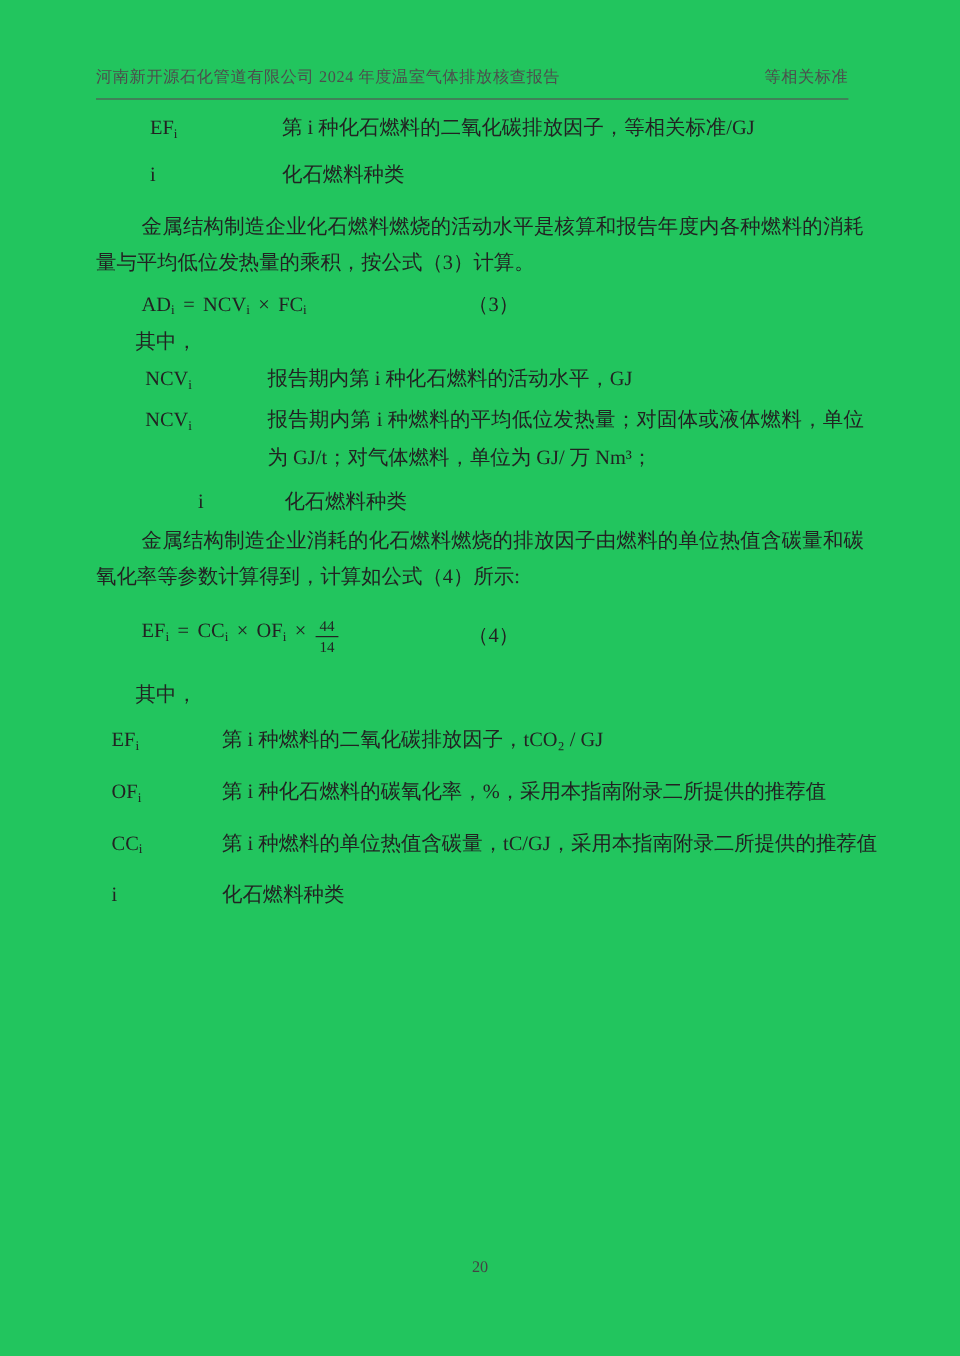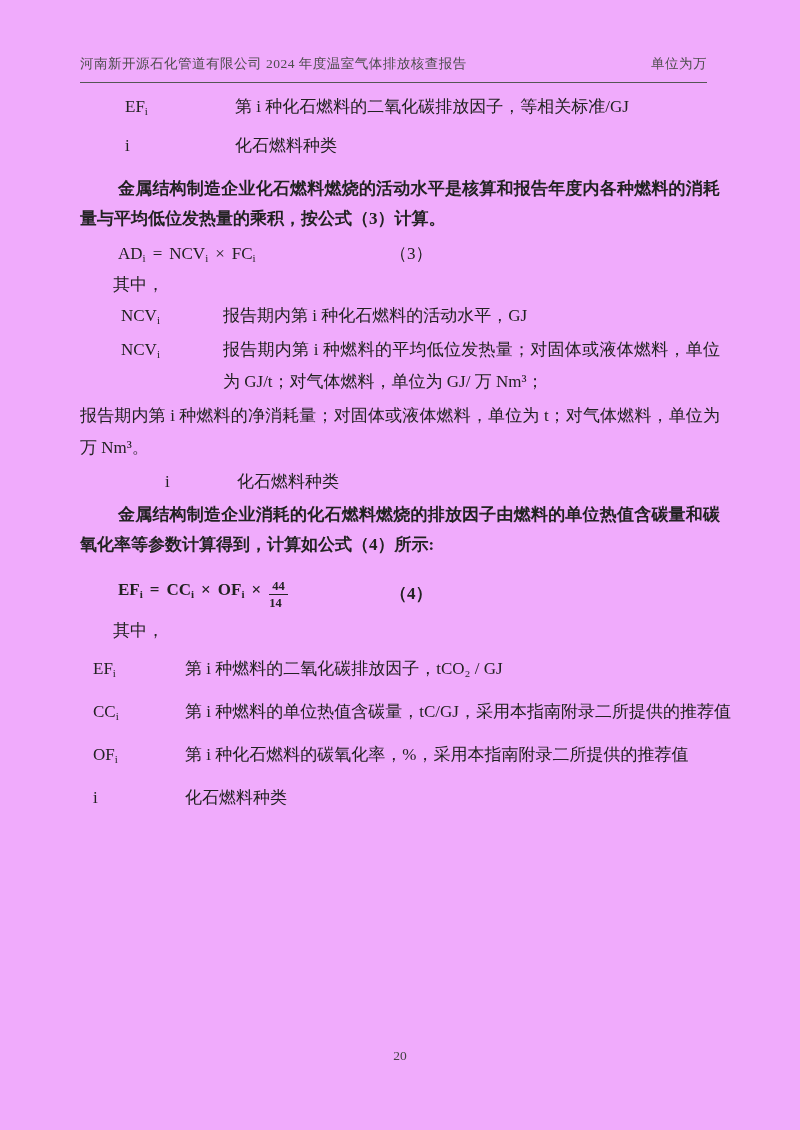--- a/index.html
+++ b/index.html
@@ -1,76 +1,76 @@
 <!DOCTYPE html>
 <html><head>
 <meta charset="utf-8">
 <style>
   html,body { margin:0; padding:0; background:#e9e9e9; }
   .page {
     width:800px; height:1130px; margin:0 auto; position:relative;
-    background:#f0abfc; overflow:hidden;
+    background:#22c55e; overflow:hidden;
     font-family:"Liberation Serif","DejaVu Serif",serif;
     color:#222222;
   }
   
   .header {
     position:absolute; top:55px; left:80px; width:627px;
     display:flex; justify-content:space-between; align-items:flex-end;
     font-size:13.5px; color:#4d4d4d; letter-spacing:0.5px;
     padding-bottom:9px; border-bottom:1.5px solid #555555;
   }
   
   .content {
     position:absolute; top:92px; left:80px; width:640px;
     font-size:17px; line-height:30px; text-align:justify;
   }
   p { margin:0; }
-  .para { text-indent:38px;font-weight:bold; }
+  .para { text-indent:38px; }
   .qizhong { text-indent:33px; }
   sub { font-size:11px; line-height:0; vertical-align:-3px; }
   
   .def-row { display:flex; }
   .def-row .desc { flex:1; }
   .dt { margin-bottom:9px; }
   .dt .term { margin-left:45px; width:110px; flex:none; }
   .dt .desc { white-space:nowrap; }
   .dm { line-height:32px; margin-bottom:2px; }
   .dm .term { margin-left:41px; width:102px; flex:none; }
   .dm-i .term { margin-left:85px; width:72px; flex:none; }
   .db { margin-bottom:13px; }
   .db .term { margin-left:13px; width:92px; flex:none; }
   .db .desc { white-space:nowrap; }
   
   .formula { position:relative; margin-left:38px; text-align:left; }
   .f3 { margin-top:5px; margin-bottom:1px; }
-  .f4 { margin-top:10px; height:46px; display:flex; align-items:center;font-weight:bold; }
+  .f4 { margin-top:10px; margin-bottom:12px; height:46px; display:flex; align-items:center; }
   .f-op { margin:0 7px; }
   .f-num { position:absolute; left:272px; top:0; }
   .f4 .f-num { top:9px; }
-  .frac { display:inline-block; vertical-align:-12px; 
+  .frac { display:inline-block; vertical-align:-12px; text-align:center;
           font-size:12.5px; line-height:1.15; margin-left:1px; }
   .frac .fnum { display:block; border-bottom:1px solid #222; padding:0 3px 1px; }
   .frac .fden { display:block; padding-top:1px; }
   
   .page-number {
     position:absolute; bottom:66px; left:0; width:100%;
     text-align:center; font-size:13.5px; color:#444444;
   }
   .spacer-sm { height:8px; }
   .spacer-xs { height:4px; }
 </style>
 </head>
 <body>
 
 <div class="page">
 
   <div class="header">
     <span>河南新开源石化管道有限公司 2024 年度温室气体排放核查报告</span>
-    <span>单位为万</span>
+    <span>等相关标准</span>
   </div>
 
   <div class="content">
 
     <div class="def-row dt">
       <span class="term"><span>EF</span><sub>i</sub></span>
       <span class="desc">第 i 种化石燃料的二氧化碳排放因子，等相关标准/GJ</span>
     </div>
     <div class="def-row dt">
       <span class="term"><span>i</span><sub></sub></span>
@@ -89,21 +89,20 @@
 
     <div class="def-row dm">
       <span class="term"><span>NCV</span><sub>i</sub></span>
       <span class="desc">报告期内第 i 种化石燃料的活动水平，GJ</span>
     </div>
     <div class="def-row dm">
       <span class="term"><span>NCV</span><sub>i</sub></span>
       <span class="desc">报告期内第 i 种燃料的平均低位发热量；对固体或液体燃料，单位为 GJ/t；对气体燃料，单位为 GJ/ 万 Nm³；</span>
     </div>
     <div class="def-row dm">
-      <span class="desc">报告期内第 i 种燃料的净消耗量；对固体或液体燃料，单位为 t；对气体燃料，单位为万 Nm³。</span>
     </div>
     <div class="def-row dm dm-i">
       <span class="term"><span>i</span><sub></sub></span>
       <span class="desc">化石燃料种类</span>
     </div>
 
     <p class="para">金属结构制造企业消耗的化石燃料燃烧的排放因子由燃料的单位热值含碳量和碳氧化率等参数计算得到，计算如公式（4）所示:</p>
 
     <div class="formula f4">
       <span><span>EF</span><sub>i</sub><span class="f-op">=</span><span>CC</span><sub>i</sub><span class="f-op">×</span><span>OF</span><sub>i</sub><span class="f-op">×</span><span class="frac"><span class="fnum">44</span><span class="fden">14</span></span></span>
@@ -112,26 +111,26 @@
 
     <p class="qizhong">其中，</p>
 
     <div class="spacer-sm"></div>
 
     <div class="def-row db">
       <span class="term"><span>EF</span><sub>i</sub></span>
       <span class="desc">第 i 种燃料的二氧化碳排放因子，tCO₂ / GJ</span>
     </div>
     <div class="def-row db">
+      <span class="term"><span>OF</span><sub>i</sub></span>
+      <span class="desc">第 i 种化石燃料的碳氧化率，%，采用本指南附录二所提供的推荐值</span>
+    </div>
+    <div class="def-row db">
       <span class="term"><span>CC</span><sub>i</sub></span>
       <span class="desc">第 i 种燃料的单位热值含碳量，tC/GJ，采用本指南附录二所提供的推荐值</span>
-    </div>
-    <div class="def-row db">
-      <span class="term"><span>OF</span><sub>i</sub></span>
-      <span class="desc">第 i 种化石燃料的碳氧化率，%，采用本指南附录二所提供的推荐值</span>
     </div>
     <div class="def-row db">
       <span class="term"><span>i</span><sub></sub></span>
       <span class="desc">化石燃料种类</span>
     </div>
 
   </div>
 
   <div class="page-number">20</div>
 

